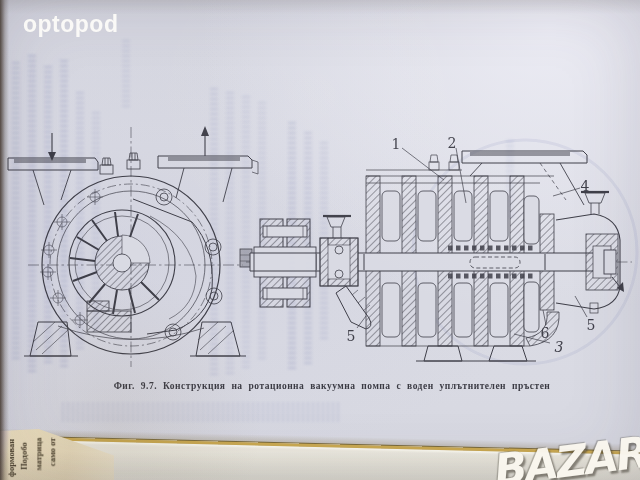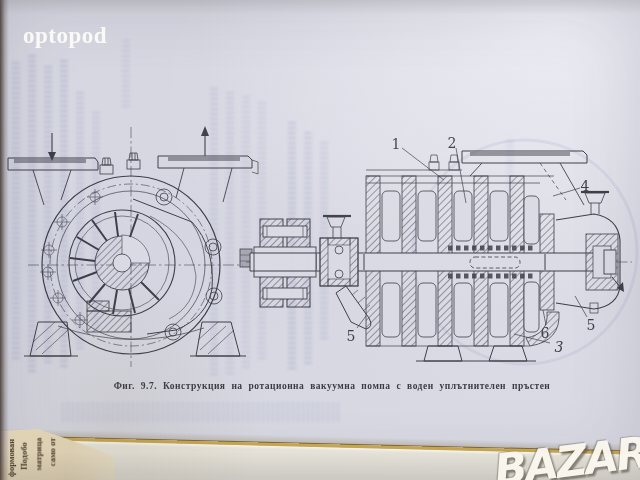--- a/index.html
+++ b/index.html
@@ -17,22 +17,22 @@
   .ghost-h{position:absolute;height:20px;filter:blur(1.8px);opacity:.30;
     background:repeating-linear-gradient(90deg, rgba(104,112,170,.5) 0 2px, rgba(104,112,170,0) 2px 5px);}
   .diagram-svg{position:absolute;left:0;top:0;filter:blur(.35px);opacity:.93;}
   .caption{
     position:absolute;left:70px;top:381px;width:524px;text-align:center;
     font-family:"Liberation Serif",serif;font-size:9.5px;font-weight:bold;
     letter-spacing:.5px;word-spacing:3px;color:#3b3b44;filter:blur(.3px);
   }
   .wm-optopod{
     position:absolute;left:23px;top:11px;
-    font-family:Liberation Serif, serif;font-weight:bold;font-size:23px;
-    color:#fcfbf8;letter-spacing:.5px;opacity:.97;margin-top:12px;
+    font-family:Liberation Sans, sans-serif;font-weight:bold;font-size:23px;
+    color:#fcfbf8;letter-spacing:.5px;opacity:.97;
   }
   .edge-shadow{position:absolute;left:-8px;top:428px;width:680px;height:9px;
     transform:rotate(1.4deg);transform-origin:left top;
     background:linear-gradient(180deg, rgba(120,100,60,0), rgba(115,95,50,.30));}
   .lower-page{position:absolute;left:-8px;top:436px;width:680px;height:70px;
     transform:rotate(1.4deg);transform-origin:left top;
     border-top:3px solid #c9a850;
     box-shadow:0 -1px 0 rgba(110,92,38,.85), inset 0 2px 2px rgba(255,255,248,.7);
     background:linear-gradient(180deg,#ece9de 0%,#e5e3da 45%,#ecece6 100%);}
   .under-corner{position:absolute;left:0;top:429px;width:114px;height:51px;

